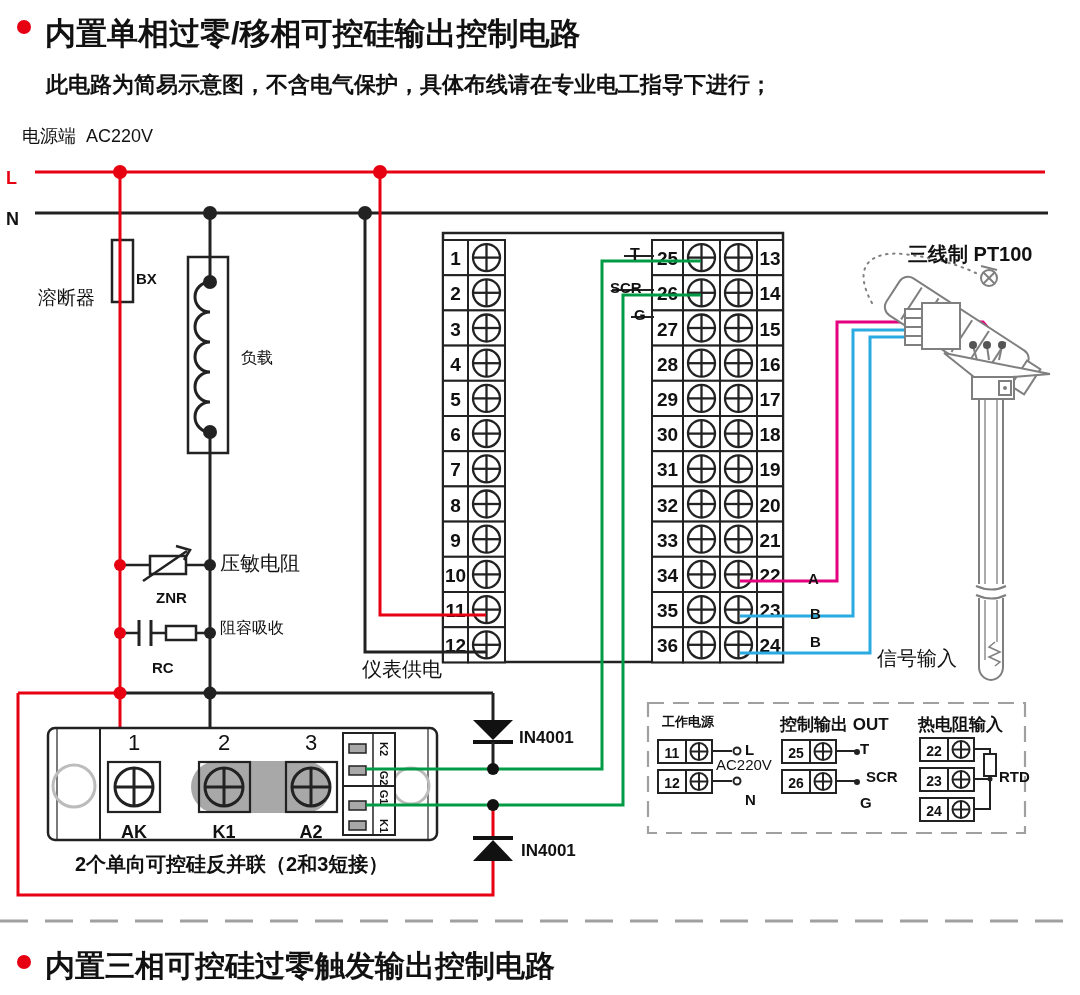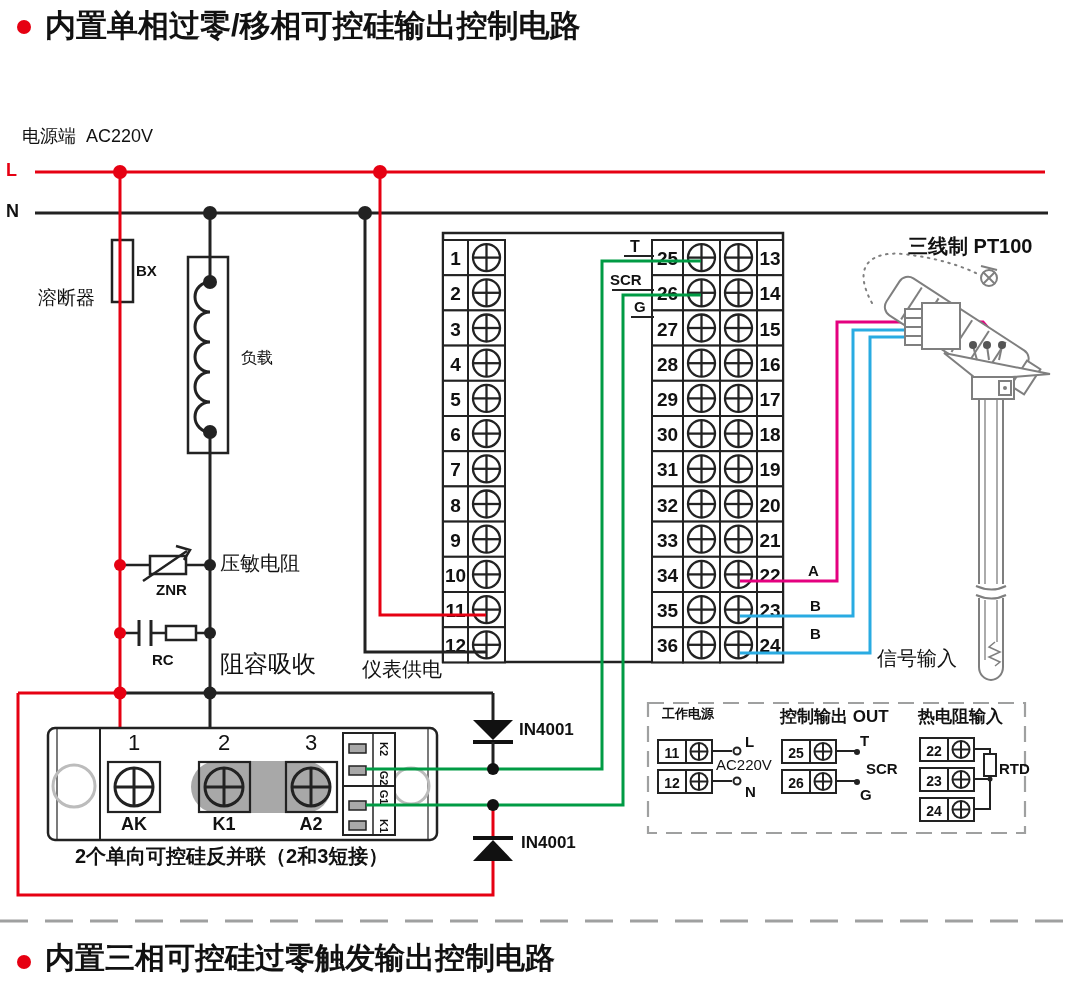--- a/index.html
+++ b/index.html
@@ -1,20 +1,20 @@
 <!DOCTYPE html>
 <html><head>
 <meta charset="utf-8">
 <style>
   html,body{margin:0;padding:0;background:#fff;}
   #page{position:relative;width:1080px;height:995px;background:#fff;overflow:hidden;
         font-family:"Liberation Sans","DejaVu Sans",sans-serif;color:#111;}
   #cv{position:absolute;left:0;top:0;}
   .lbl{position:absolute;white-space:nowrap;color:#111;line-height:1.15;}
-  .b{font-weight:bold;}
+  .b{font-weight:bold;margin-top:8px;}
   .red{color:#e60012;}
   .bullet{position:absolute;width:14px;height:14px;border-radius:50%;background:#e60012;}
   .tnum{font:bold 19px "Liberation Sans","DejaVu Sans",sans-serif;fill:#111;}
   .mnum{font:bold 14px "Liberation Sans","DejaVu Sans",sans-serif;fill:#111;}
   .rot{transform:rotate(90deg);transform-origin:center;width:24px;height:12px;
        text-align:center;font-size:11px;font-weight:bold;}
   .ctr{text-align:center;}
 </style>
 </head>
 <body>
@@ -508,33 +508,34 @@
             <line x1="961" y1="801" x2="961" y2="818" stroke="#222" stroke-width="2"></line>
           </g>
         </g>
     </g>
 
     <line x1="0" y1="921" x2="1080" y2="921" stroke="#9fa0a0" stroke-width="3" stroke-dasharray="28 17"></line>
   </svg>
 
   <span class="bullet" style="left:17px;top:20px;"></span>
   <div class="lbl b" style="left:45px;top:8px;font-size:31px;">内置单相过零/移相可控硅输出控制电路</div>
+  <div class="lbl b" style="left:46px;top:64px;font-size:22px;">此电路为简易示意图，不含电气保护，具体布线请在专业电工指导下进行；</div>
 
   <div class="lbl" style="left:22px;top:126px;font-size:18px;">
     <span>电源端</span>&nbsp;&nbsp;<span>AC220V</span>
   </div>
   <div class="lbl b red" style="left:6px;top:160px;font-size:18px;">L</div>
   <div class="lbl b" style="left:6px;top:201px;font-size:18px;">N</div>
 
   <div class="lbl" style="left:38px;top:273px;font-size:19px;margin-top:14px;">溶断器</div>
   <div class="lbl b" style="left:136px;top:262px;font-size:15px;">BX</div>
   <div class="lbl" style="left:241px;top:349px;font-size:16px;">负载</div>
   <div class="lbl" style="left:220px;top:552px;font-size:20px;">压敏电阻</div>
   <div class="lbl b" style="left:156px;top:581px;font-size:15px;">ZNR</div>
-  <div class="lbl" style="left:220px;top:619px;font-size:24px;margin-top:31px;">阻容吸收</div>
+  <div class="lbl" style="left:220px;top:619px;font-size:16px;">阻容吸收</div>
   <div class="lbl b" style="left:152px;top:651px;font-size:15px;">RC</div>
   <div class="lbl" style="left:362px;top:658px;font-size:20px;">仪表供电</div>
 
   <div class="lbl b" style="left:630px;top:238px;font-size:16px;">T</div>
   <div class="lbl b" style="left:610px;top:271px;font-size:15px;">SCR</div>
   <div class="lbl b" style="left:634px;top:298px;font-size:15px;">G</div>
 
   <div class="lbl b" style="left:519px;top:720px;font-size:17px;">IN4001</div>
   <div class="lbl b" style="left:521px;top:833px;font-size:17px;">IN4001</div>
 

